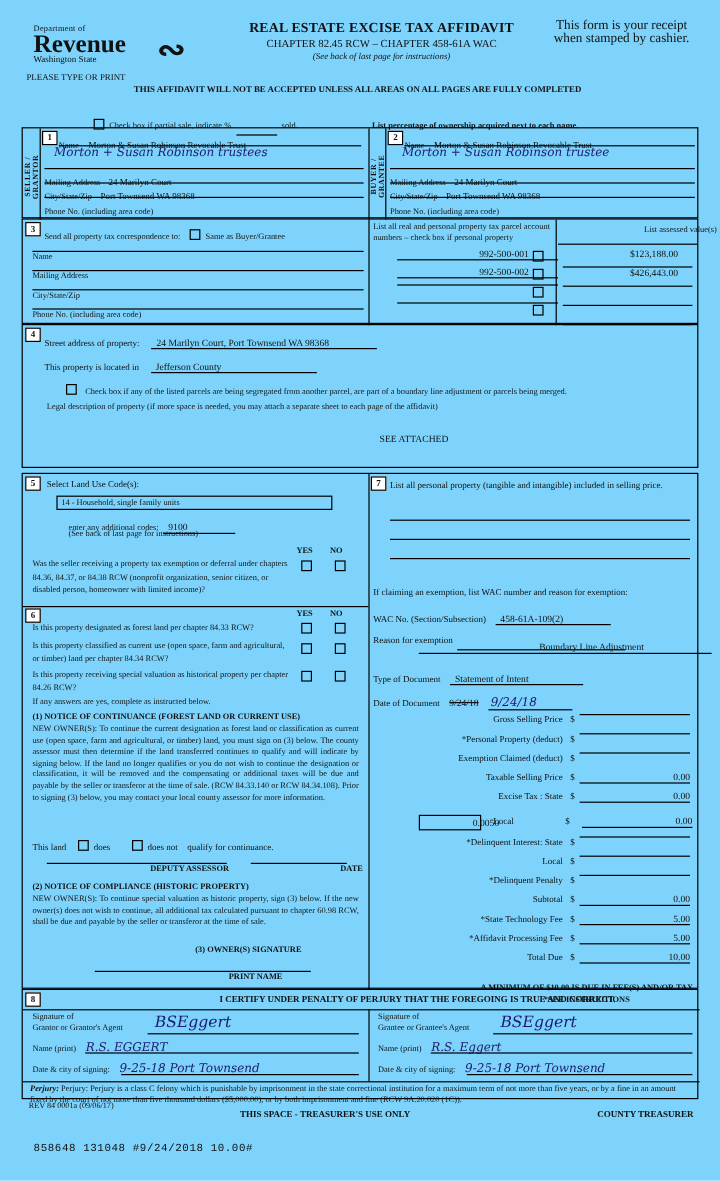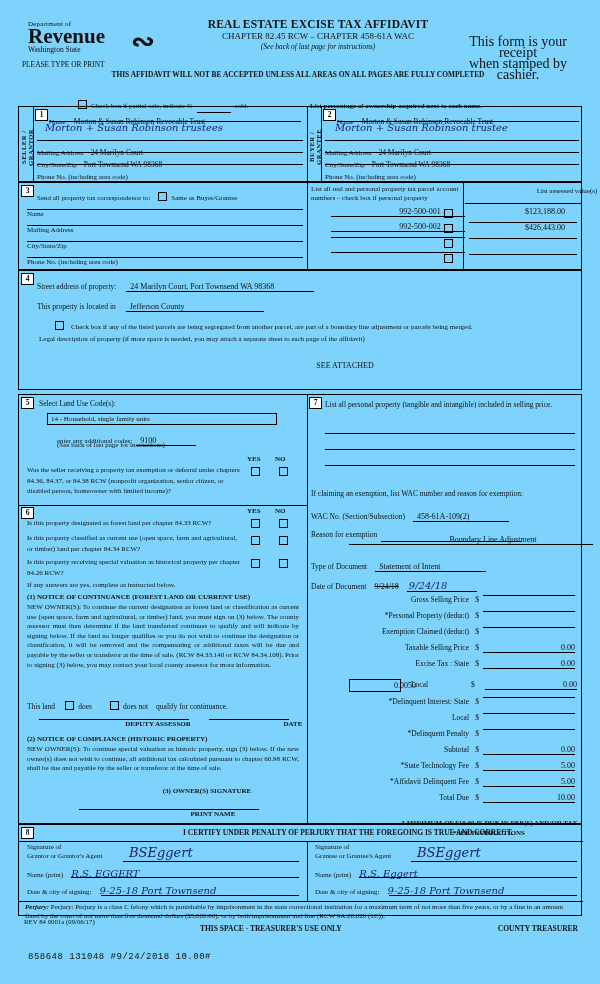--- a/index.html
+++ b/index.html
@@ -11,21 +11,21 @@
   .hdr{position:relative;height:62px;}
   .logo{position:absolute;left:10px;top:4px;width:120px;}
   .logo .dept{font-size:7px;letter-spacing:.2px;}
   .logo .rev{font-size:21px;font-weight:bold;line-height:17px;font-family:"Liberation Serif",serif;}
   .logo .wa{font-size:7.5px;}
   .logo .swirl{position:absolute;right:-6px;top:6px;font-size:26px;font-weight:bold;transform:scaleX(1.1);}
   .titleblk{position:absolute;left:150px;top:2px;width:300px;text-align:center;}
   .titleblk .t1{font-size:11.5px;font-weight:bold;letter-spacing:.2px;}
   .titleblk .t2{font-size:9px;margin-top:1px;}
   .titleblk .t3{font-size:7.4px;font-style:italic;margin-top:1px;}
-  .rcpt{position:absolute;right:4px;top:20px;width:120px;text-align:center;font-size:14px;line-height:11px;}
+  .rcpt{position:absolute;right:4px;top:0;width:120px;text-align:center;font-size:11px;line-height:11px;}
   .typeprint{position:absolute;left:4px;top:44px;font-size:7.4px;}
   .allcaps{position:absolute;left:60px;top:54px;width:440px;text-align:center;font-size:7.4px;font-weight:bold;}
 
   
   .box{position:absolute;border:1px solid #000;box-sizing:border-box;}
   .num{position:absolute;font-size:7.5px;font-weight:bold;border:1px solid #000;width:11px;height:10px;line-height:9px;text-align:center;background:#fff;}
   .u{border-bottom:1px solid #000;display:inline-block;}
   .hand{font-family:"DejaVu Serif", serif;font-style:italic;font-size:10px;color:#1a1a6e;}
   .ck{display:inline-block;width:7px;height:7px;border:1px solid #000;vertical-align:-1px;}
   .vl{position:absolute;border-left:1px solid #000;}
@@ -343,21 +343,21 @@
         <span class="s75" style="position:absolute;right:110px;">Subtotal</span>
         <span class="s75" style="position:absolute;right:100px;">$</span>
         <span class="s8" style="position:absolute;right:4px;width:92px;text-align:right;border-bottom:1px solid #000;">0.00</span>
       </div>
       <div style="position:relative;height:16px;">
         <span class="s75" style="position:absolute;right:110px;">*State Technology Fee</span>
         <span class="s75" style="position:absolute;right:100px;">$</span>
         <span class="s8" style="position:absolute;right:4px;width:92px;text-align:right;border-bottom:1px solid #000;">5.00</span>
       </div>
       <div style="position:relative;height:16px;">
-        <span class="s75" style="position:absolute;right:110px;">*Affidavit Delinquent Fee</span>
+        <span class="s75" style="position:absolute;right:110px;">*Affidavit Processing Fee</span>
         <span class="s75" style="position:absolute;right:100px;">$</span>
         <span class="s8" style="position:absolute;right:4px;width:92px;text-align:right;border-bottom:1px solid #000;">5.00</span>
       </div>
       <div style="position:relative;height:16px;">
         <span class="s75" style="position:absolute;right:110px;">Total Due</span>
         <span class="s75" style="position:absolute;right:100px;">$</span>
         <span class="s8" style="position:absolute;right:4px;width:92px;text-align:right;border-bottom:1px solid #000;">10.00</span>
       </div>
     </div>
 

